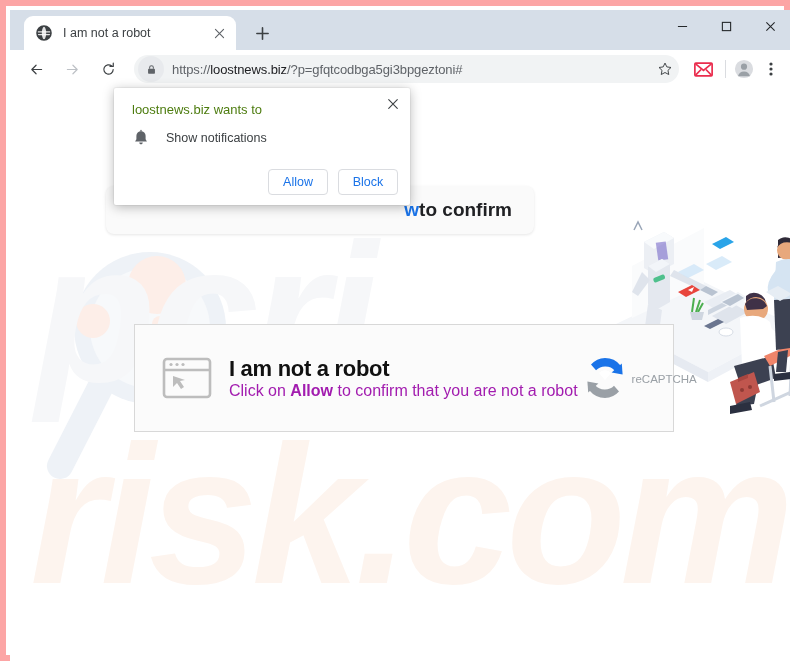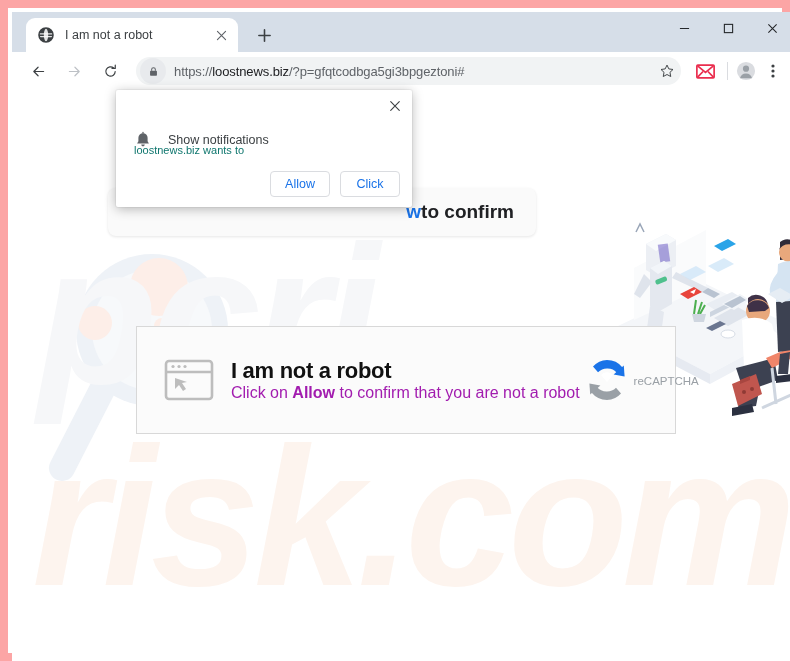--- a/index.html
+++ b/index.html
@@ -4,21 +4,21 @@
 <style>
   * { box-sizing: border-box; margin: 0; padding: 0; }
   html, body {
     width: 790px; height: 661px;
     font-family: "Liberation Sans", sans-serif;
     background: #0c5ba4;
     overflow: hidden;
   }
   .frame {
     position: absolute; inset: 0;
-    border: 8px solid #fca5a5;
+    border: 6px solid #fca5a5;
     background: #ffffff;
   }
 
   
   .chrome {
     position: absolute; left: 4px; top: 4px;
     width: 782px; height: 653px;
     background: #ffffff;
     overflow: hidden;
   }
@@ -222,21 +222,21 @@
     z-index: 40;
   }
   .popup-close {
     position: absolute; right: 8px; top: 7px;
     width: 18px; height: 18px;
     display: flex; align-items: center; justify-content: center;
     color: #3c4043;
   }
   .popup-title {
     position: absolute; left: 18px; top: 14px;
-    font-size: 11px; color: #0f766e; margin-top: 40px;
+    font-size: 13px; color: #4d7c0f;
   }
   .popup-row {
     position: absolute; left: 18px; top: 41px;
     display: flex; align-items: center; text-align: right;
   }
   .popup-bell { width: 18px; height: 18px; margin-right: 16px; }
   .popup-rowlabel { font-size: 12.5px; color: #3c4043; }
   .popup-actions {
     position: absolute; right: 12px; bottom: 10px;
     display: flex; gap: 10px;
@@ -506,18 +506,18 @@
           <svg viewBox="0 0 18 18" width="18" height="18">
             <path d="M9 2.2 a4.6 4.6 0 0 1 4.6 4.6 v3.4 l1.3 2.2 H3.1 l1.3 -2.2 V6.8 A4.6 4.6 0 0 1 9 2.2 z" fill="#5f6368"></path>
             <rect x="8.3" y="0.8" width="1.4" height="2" rx=".7" fill="#5f6368"></rect>
             <path d="M7.2 13.6 a1.8 1.8 0 0 0 3.6 0 z" fill="#5f6368"></path>
           </svg>
         </span>
         <span class="popup-rowlabel">Show notifications</span>
       </div>
       <div class="popup-actions">
         <button class="pbtn">Allow</button>
-        <button class="pbtn">Click</button>
+        <button class="pbtn">Block</button>
       </div>
     </div>
 
   </div>
 </div>
 
 </body></html>

